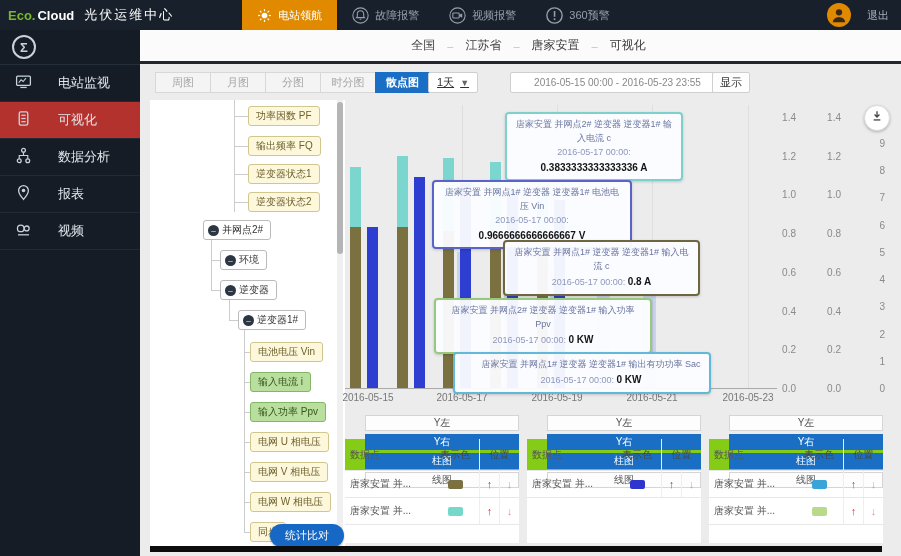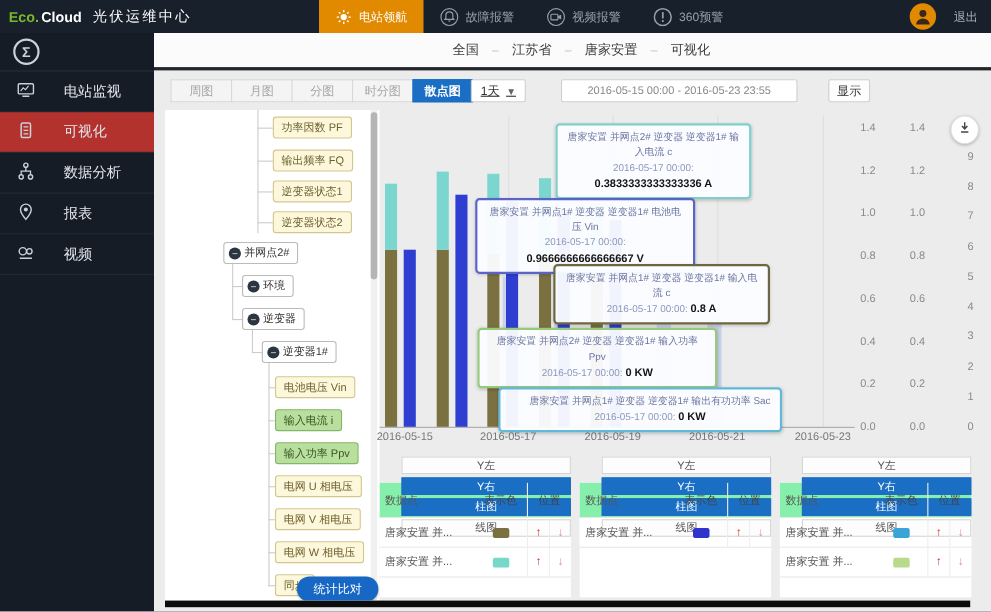--- a/index.html
+++ b/index.html
@@ -5,21 +5,21 @@
 *{margin:0;padding:0;box-sizing:border-box;}
 body{font-family:"Liberation Sans",sans-serif;background:#555;}
 .page{position:relative;width:901px;height:556px;background:#ececec;overflow:hidden;}
 
 
 .topbar{position:absolute;left:0;top:0;width:901px;height:30px;background:#18202b;display:flex;align-items:center;z-index:20;}
 .logo{margin-left:8px;font-size:13px;font-weight:bold;white-space:nowrap;}
 .logo .eco{color:#79b82c;}
 .logo .cloud{color:#fff;margin-left:2px;}
 .app-title{color:#fff;font-size:13px;margin-left:10px;letter-spacing:2px;white-space:nowrap;}
-.nav{display:flex;height:30px;margin-left:116px;}
+.nav{display:flex;height:30px;margin-left:68px;}
 .nav-item{display:flex;align-items:center;gap:6px;padding:0 15px;font-size:11px;color:#96a0ac;height:30px;cursor:pointer;white-space:nowrap;}
 .nav-item.active{background:#e18a00;color:#fff;}
 .nav-item svg{display:block;}
 .topbar-right{margin-left:auto;display:flex;align-items:center;gap:16px;margin-right:12px;}
 .avatar{width:24px;height:24px;border-radius:50%;background:#e18a00;display:flex;align-items:center;justify-content:center;overflow:hidden;}
 .logout{color:#a7b0bb;font-size:11px;}
 
 
 .sidebar{position:absolute;left:0;top:30px;width:140px;height:526px;background:#151c26;z-index:15;}
 .side-logo{height:35px;border-bottom:1px solid #242e3b;display:flex;align-items:center;padding-left:12px;}
@@ -36,21 +36,21 @@
 .dark-strip{position:absolute;left:0;top:31px;width:761px;height:3px;background:#23272c;}
 
 .toolbar{position:absolute;left:0;top:34px;width:761px;height:34px;}
 .seg{position:absolute;left:15px;top:8px;display:flex;height:21px;}
 .seg-btn{min-width:55px;padding:0 9px;background:#f4f4f4;color:#a6a6a6;font-size:11px;display:flex;align-items:center;justify-content:center;border:1px solid #d8d8d8;border-right:none;cursor:pointer;white-space:nowrap;}
 .seg-btn:last-child{border-right:1px solid #d8d8d8;}
 .seg-btn.active{background:#1a6fc4;border-color:#1a6fc4;color:#fff;font-weight:bold;}
 .interval{position:absolute;left:288px;top:8px;height:21px;background:#fff;border:1px solid #cfcfcf;border-radius:2px;display:flex;align-items:center;gap:6px;padding:0 8px;font-size:11px;color:#333;cursor:pointer;text-decoration:underline;}
 .interval .caret{font-size:9px;color:#666;}
 .daterange{position:absolute;left:370px;top:8px;width:215px;height:21px;border:1px solid #cfcfcf;border-radius:2px;background:#fff;font-size:10px;color:#888;text-align:center;font-family:"Liberation Sans",sans-serif;}
-.show-btn{position:absolute;left:613px;top:8px;width:38px;height:21px;background:#fdfdfd;border:1px solid #cfcfcf;border-radius:2px;font-size:11px;color:#333;cursor:pointer;font-family:"Liberation Sans",sans-serif;}
+.show-btn{position:absolute;left:572px;top:8px;width:38px;height:21px;background:#fdfdfd;border:1px solid #cfcfcf;border-radius:2px;font-size:11px;color:#333;cursor:pointer;font-family:"Liberation Sans",sans-serif;}
 
 
 .tree{position:absolute;left:10px;top:70px;width:195px;height:446px;background:#fff;overflow:hidden;}
 .tree-item{position:absolute;height:20px;display:flex;align-items:center;font-size:10px;border-radius:3px;padding:0 7px;white-space:nowrap;cursor:pointer;z-index:2;}
 .tree-item.param{background:#fdf8dc;border:1px solid #d2c68f;color:#6e5f2c;}
 .tree-item.param-selected{background:#b9df9f;border:1px solid #84b765;color:#37541f;}
 .tree-item.node{background:#fff;border:1px solid #bbb;color:#333;padding-left:18px;}
 .node-dot{position:absolute;left:4px;top:4px;width:11px;height:11px;border-radius:50%;background:#2c3642;color:#fff;font-size:8px;line-height:11px;text-align:center;}
 .tree-line{position:absolute;background:#ccc;z-index:1;}
 .tree-scroll{position:absolute;right:2px;top:0;width:6px;height:446px;background:#f0f0f0;}
@@ -71,21 +71,21 @@
 .dl-btn{position:absolute;left:519px;top:5px;width:26px;height:26px;background:#fff;border:1px solid #ddd;border-radius:50%;box-shadow:0 1px 3px rgba(0,0,0,.25);display:flex;align-items:center;justify-content:center;z-index:7;cursor:pointer;}
 
 
 .panels{position:absolute;left:205px;top:382px;width:548px;height:134px;display:flex;gap:8px;overflow:hidden;}
 .panel{width:174px;flex:none;}
 .pbtn-row{display:flex;gap:3px;margin:3px 0 6px 20px;height:18px;flex-direction:column;}
 .pbtn{min-width:26px;padding:0 6px;font-size:10px;display:flex;align-items:center;justify-content:center;background:#fdfdfd;border:1px solid #d5d5d5;color:#555;cursor:pointer;white-space:nowrap;}
 .pbtn.active{background:#1a6fc4;border-color:#1a6fc4;color:#fff;}
 .ptable{background:#fff;min-height:104px;}
 .prow{display:flex;height:27px;align-items:center;border-bottom:1px solid #e8e8e8;background:#fff;}
-.prow.head{height:32px;background:#86efac;font-size:10px;color:#444;align-items:center;}
+.prow.head{height:32px;background:#84cc16;font-size:10px;color:#444;align-items:center;}
 .pcell-name{width:86px;padding-left:5px;font-size:10px;color:#555;overflow:hidden;white-space:nowrap;}
 .pcell-color{width:48px;display:flex;justify-content:center;font-size:10px;color:#444;}
 .pcell-pos{width:20px;text-align:center;font-size:11px;font-weight:bold;border-left:1px solid #eee;height:100%;display:flex;align-items:center;justify-content:center;}
 .swatch{width:15px;height:9px;border-radius:2px;display:inline-block;cursor:pointer;}
 .arrow-up{color:#cf3131;cursor:pointer;}
 .arrow-down{color:#e59090;cursor:pointer;}
 .bottom-strip{position:absolute;left:10px;top:516px;width:732px;height:6px;background:#0c0c0c;}
 </style>
 </head>
 <body>

